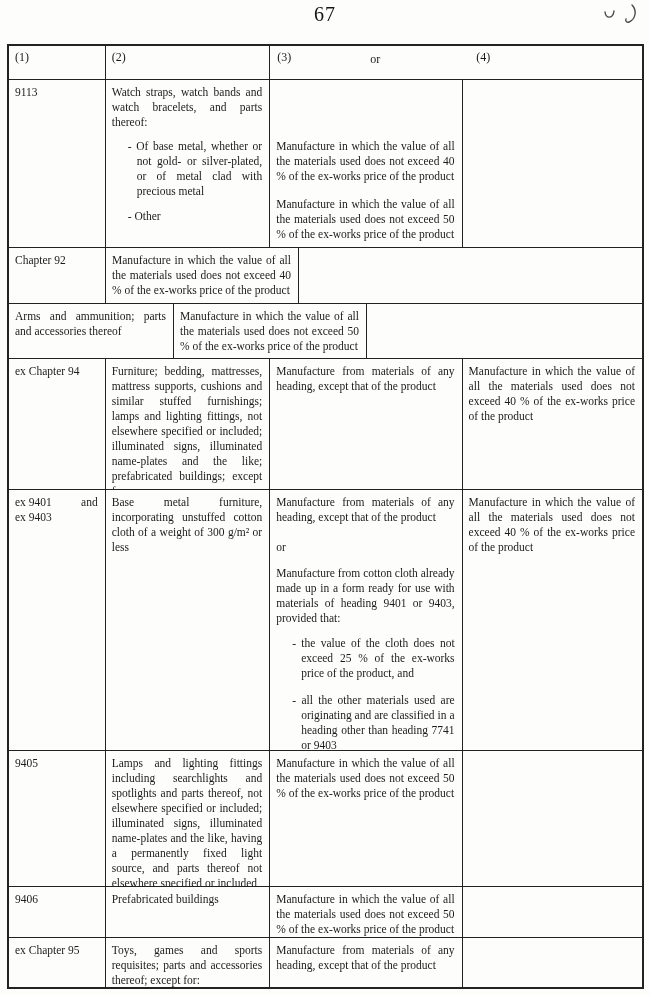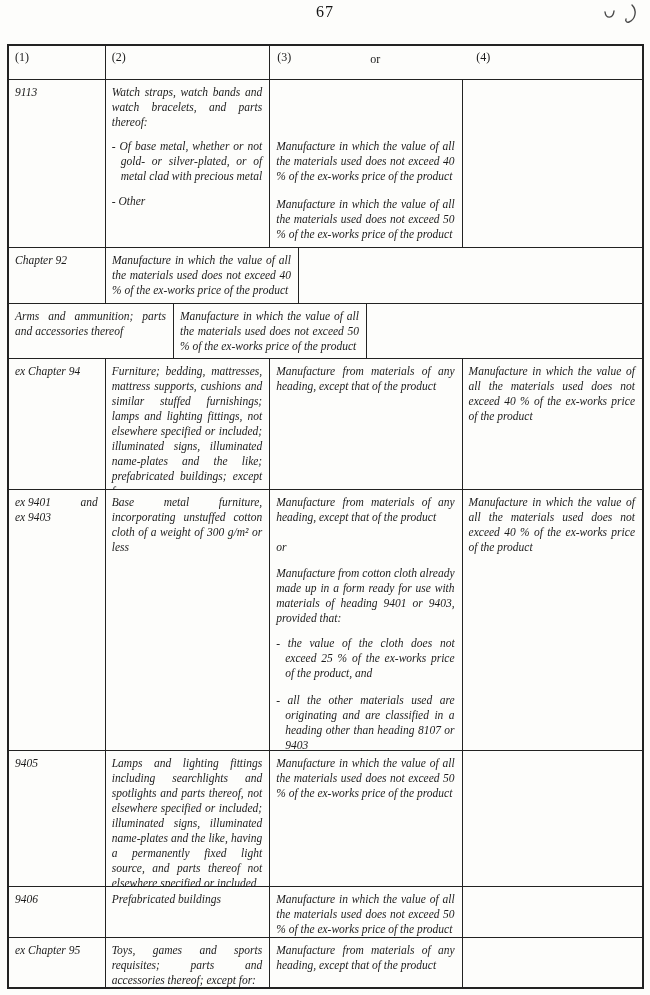--- a/index.html
+++ b/index.html
@@ -4,48 +4,48 @@
 <style>
   html,body{margin:0;padding:0;background:#e8e8e8;}
   .page{
     position:relative;width:650px;height:995px;margin:0 auto;
     background:#fdfdfb;overflow:hidden;
     font-family:"Liberation Serif","DejaVu Serif",serif;
     color:#1b1b1b;
   }
   .page-number{
     position:absolute;top:3px;left:0;width:650px;text-align:center;
-    font-size:16px;letter-spacing:1px;color:#151515;
+    font-size:20px;letter-spacing:1px;color:#151515;
   }
   .scribble{position:absolute;top:2px;left:598px;width:46px;height:30px;}
   .speck{position:absolute;top:647px;left:77px;width:3px;height:3px;background:#3a3a3a;border-radius:1px;}
   .tbl{
     position:absolute;left:7px;top:44px;width:637px;
     border:2px solid #222;box-sizing:border-box;background:#fdfdfb;
   }
   .row{display:flex;box-sizing:border-box;overflow:hidden;}
-  .row + .row{border-top:1px solid #222;font-style:italic;}
+  .row + .row{border-top:1px solid #222;}
   .cell{
     box-sizing:border-box;overflow:hidden;
     padding:5px 7px 4px 6px;
     font-size:11.5px;line-height:15px;
     text-align:justify;
   }
   .c1{width:97px;border-right:1px solid #222;text-align:left;}
   .c2{width:165px;border-right:1px solid #222;}
   .c3{width:193px;border-right:1px solid #222;}
   .c4{width:180px;}
   .hdr{height:33px;}
   .hdr .cell{font-size:12px;line-height:14px;text-align:left;padding-top:4px;}
   .c34{position:relative;width:373px;}
   .c34 .h3{position:absolute;left:7px;top:4px;}
   .c34 .hor{position:absolute;left:100px;top:6px;}
   .c34 .h4{position:absolute;left:206px;top:4px;}
   .p{margin:0;}
-  .dash{padding-left:9px;text-indent:-9px;}
+  .dash{padding-left:9px;text-indent:-9px;margin-left:16px;}
   .g9{margin-top:9px;}
   .g10{margin-top:10px;}
   .g11{margin-top:11px;}
   .g12{margin-top:12px;}
   .g13{margin-top:13px;}
   .g15{margin-top:15px;}
   .g54{margin-top:54px;}
   .split{display:flex;justify-content:space-between;}
   
   .h-r0{height:168px;} .h-r1{height:56px;} .h-r2{height:55px;} .h-r3{height:131px;}
@@ -137,21 +137,21 @@
         <p class="p">ex 9403</p>
       </div>
       <div class="cell c2">
         <p class="p">Base metal furniture, incorporating unstuffed cotton cloth of a weight of 300 g/m² or less</p>
       </div>
       <div class="cell c3">
         <p class="p">Manufacture from materials of any heading, except that of the product</p>
         <p class="p g15">or</p>
         <p class="p g11">Manufacture from cotton cloth already made up in a form ready for use with materials of heading 9401 or 9403, provided that:</p>
         <p class="p g10 dash">- the value of the cloth does not exceed 25 % of the ex-works price of the product, and</p>
-        <p class="p g12 dash">- all the other materials used are originating and are classified in a heading other than heading 8107 or 9403</p>
+        <p class="p g12 dash">- all the other materials used are originating and are classified in a heading other than heading 7741 or 9403</p>
       </div>
       <div class="cell c4">
         <p class="p">Manufacture in which the value of all the materials used does not exceed 40 % of the ex-works price of the product</p>
       </div>
     </div>
 
     <div class="row h-r5">
       <div class="cell c1">
         <p class="p">9405</p>
       </div>

